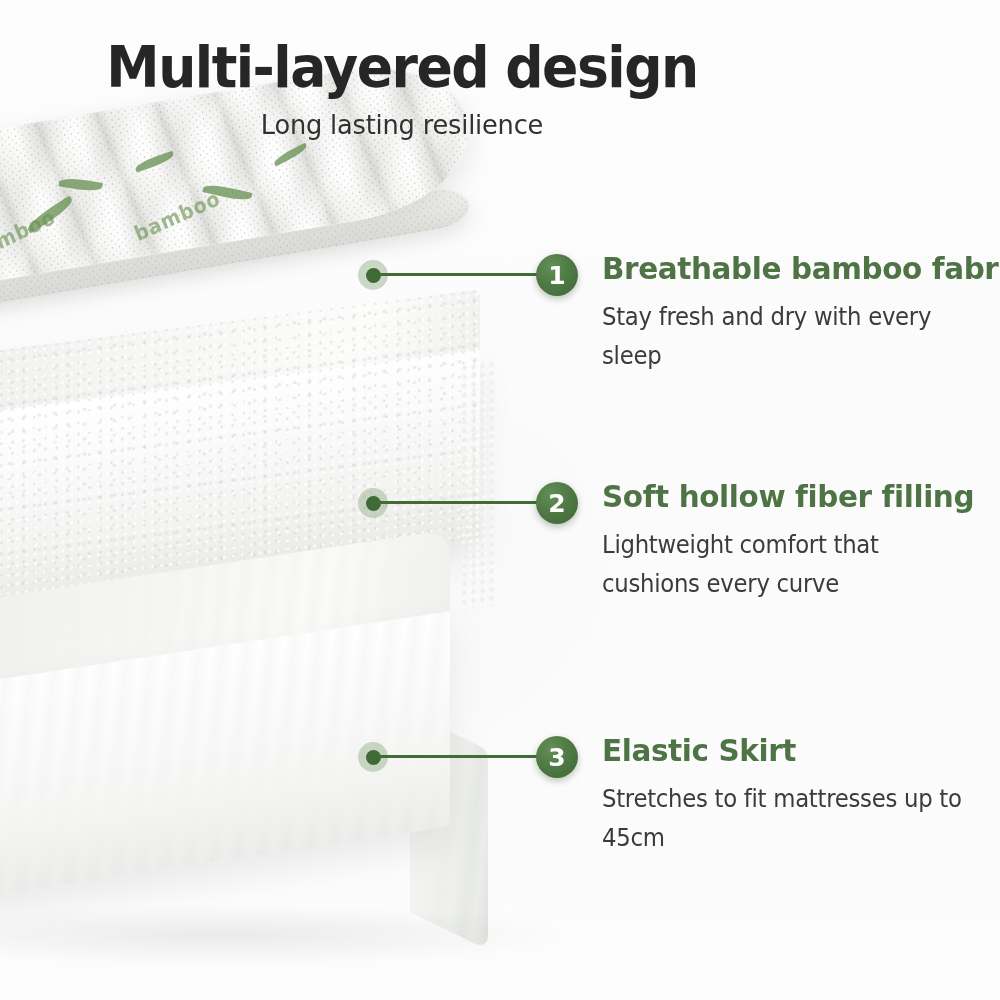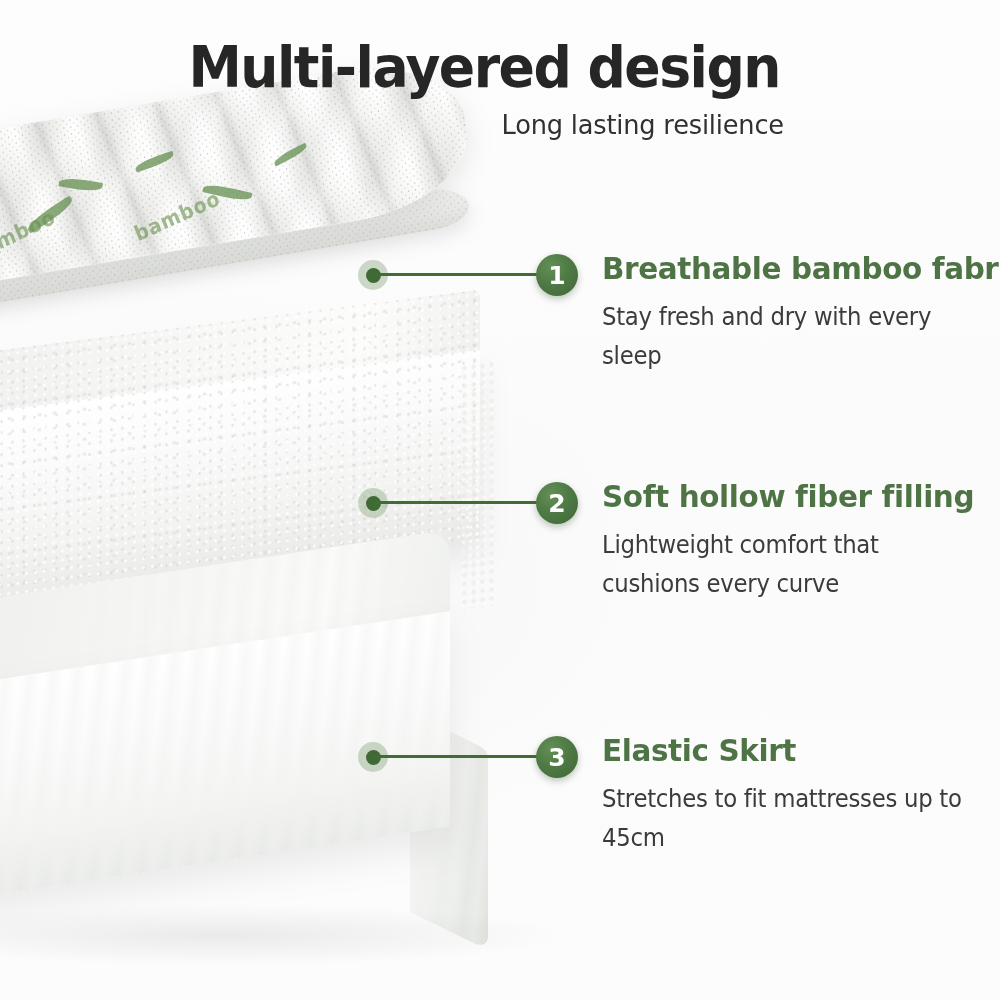--- a/index.html
+++ b/index.html
@@ -21,21 +21,21 @@
       radial-gradient(ellipse 700px 420px at 18% 58%, #f4f5f4 0%, rgba(250,250,250,0) 70%),
       linear-gradient(180deg, #fdfdfd 0%, #fbfbfb 45%, #fcfcfc 100%);
     overflow: hidden;
   }
 
   
   .header {
     position: absolute;
     top: 0; left: 0;
     width: 804px;
-    text-align: right;
+    text-align: center;
     z-index: 30;
   }
   .title {
     margin: 0;
     padding-top: 36px;
     font-size: 57px;
     line-height: 62px;
     font-weight: 700;
     letter-spacing: -1.6px;
     color: #262626;

